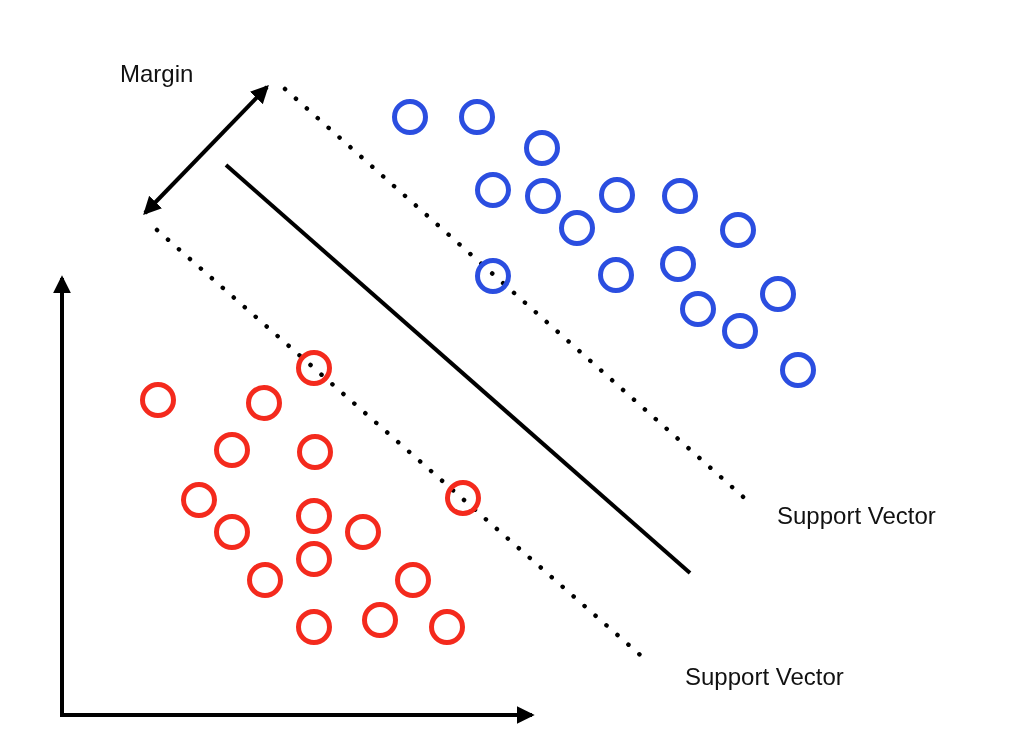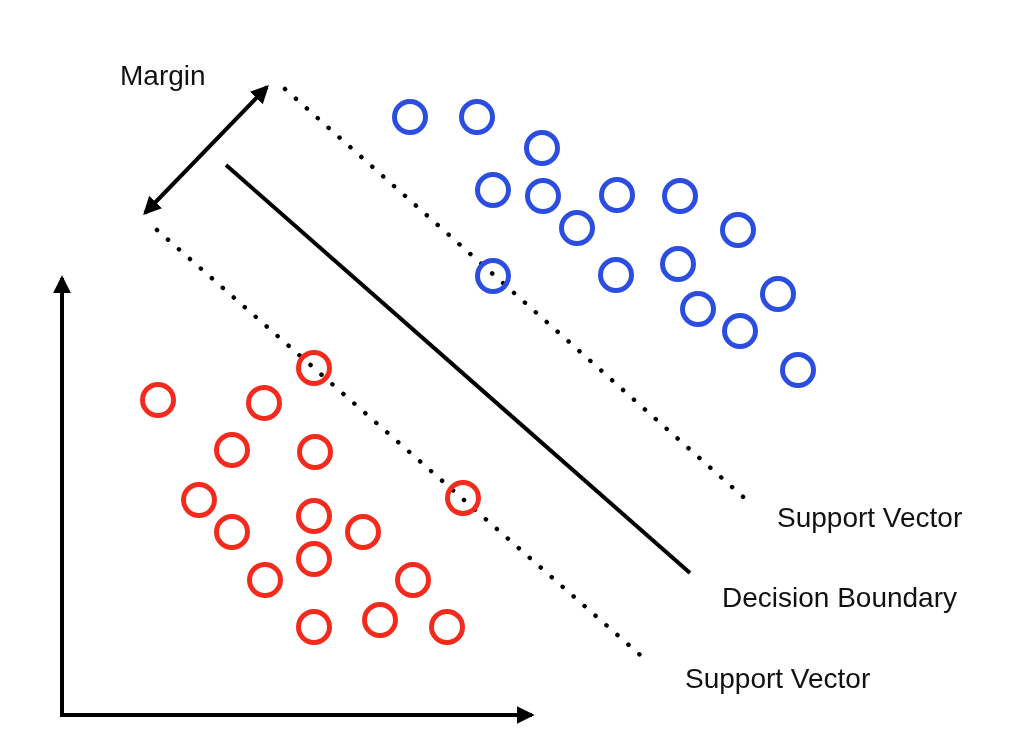--- a/index.html
+++ b/index.html
@@ -15,21 +15,21 @@
     overflow: hidden;
     font-family: "Liberation Sans", sans-serif;
   }
   #diagram-svg {
     position: absolute;
     left: 0;
     top: 0;
   }
   .diagram-label {
     position: absolute;
-    font-size: 28px;
+    font-size: 24px;
     line-height: 1.15;
     color: #111111;
     white-space: nowrap;
   }
   #label-margin            { left: 120px; top: 60px;  }
   #label-sv-upper          { left: 777px; top: 502px; }
   #label-decision-boundary { left: 722px; top: 582px; }
   #label-sv-lower          { left: 685px; top: 663px; }
 </style>
 </head>
@@ -78,16 +78,15 @@
       <circle cx="413" cy="580" r="15.5" fill="none" stroke="#f42a1d" stroke-width="5"></circle>
       <circle cx="380" cy="620" r="15.5" fill="none" stroke="#f42a1d" stroke-width="5"></circle>
       <circle cx="314" cy="627" r="15.5" fill="none" stroke="#f42a1d" stroke-width="5"></circle>
       <circle cx="447" cy="627" r="15.5" fill="none" stroke="#f42a1d" stroke-width="5"></circle>
     </svg>
 
   <div class="diagram-label" id="label-margin">Margin</div>
 
   <div class="diagram-label" id="label-sv-upper">Support Vector</div>
 
-  <div class="diagram-label" id="label-decision-boundary">Decision Boundary</div>
 
   <div class="diagram-label" id="label-sv-lower">Support Vector</div>
 </div>
 
 </body></html>

